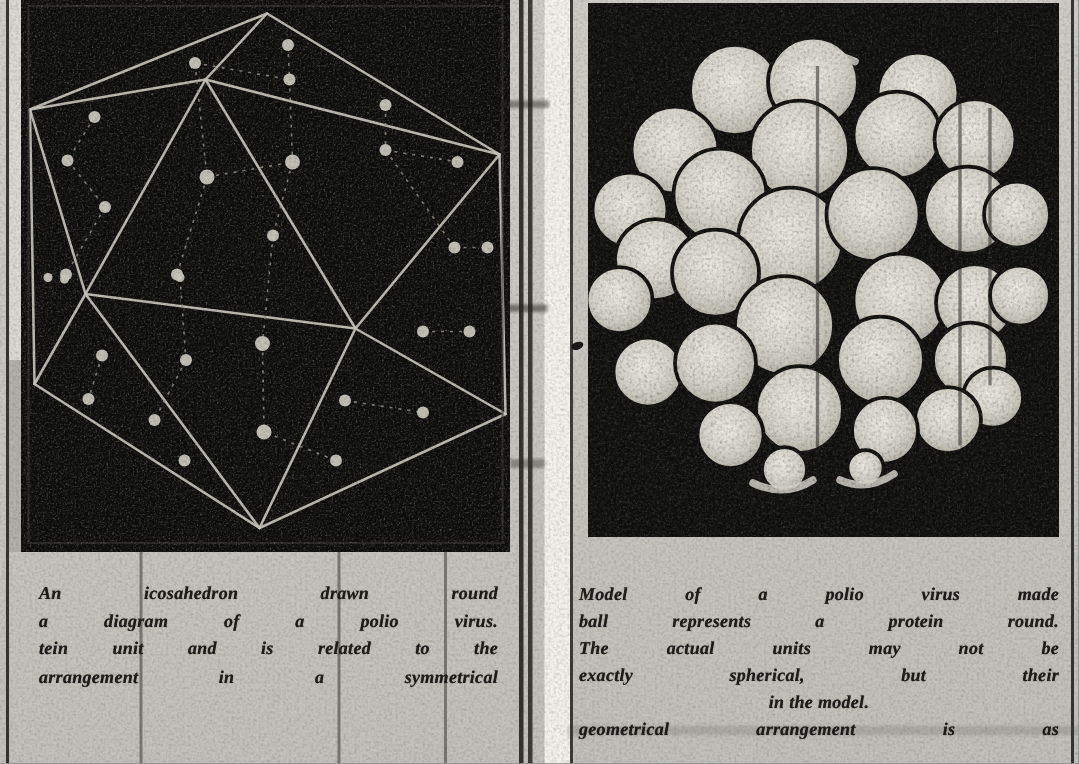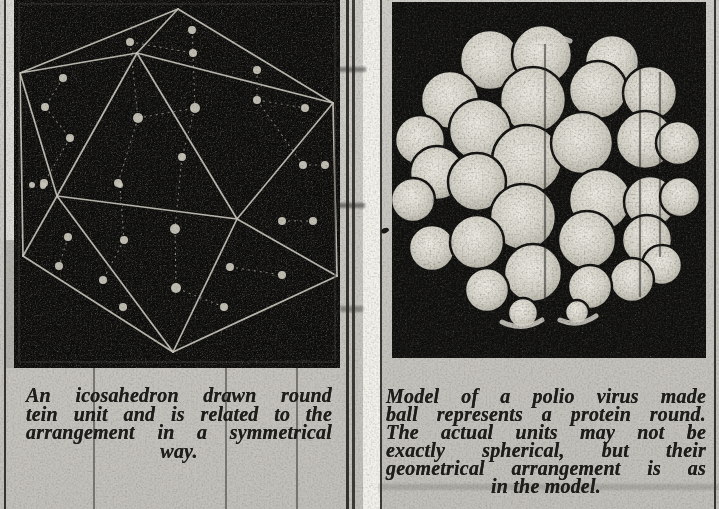--- a/index.html
+++ b/index.html
@@ -7,21 +7,21 @@
     position:relative;width:719px;height:509px;overflow:hidden;
     background:linear-gradient(175deg,#d0cec9 0%,#c7c5bf 55%,#c1bfb9 100%);
     font-family:"Liberation Serif",serif;
   }
   .panel{position:absolute;z-index:2;}
   .panel-left{left:14px;top:0;width:326px;height:368px;background:#0b0b0a;}
   .panel-right{left:392px;top:2px;width:314px;height:356px;background:#0d0d0c;}
   .panel svg{display:block;width:100%;height:100%;}
   .caption{
     position:absolute;z-index:4;font-style:italic;font-weight:700;
-    font-size:20px;color:#1a1917;letter-spacing:.2px;
+    font-size:12px;color:#1a1917;letter-spacing:.2px;
     text-shadow:0 0 .5px rgba(20,20,18,.85);
   }
   .caption-left{left:26px;top:386px;width:306px;line-height:18.5px;}
   .caption-right{left:386px;top:387px;width:320px;line-height:18px;}
   .cap-line{text-align:justify;text-align-last:justify;}
   .cap-line.last{text-align:center;text-align-last:center;}
   .vrule{position:absolute;top:0;height:509px;z-index:3;}
   .rule-page-left{left:4px;width:2px;background:rgba(24,23,20,.85);}
   .rule-gutter-a{left:346px;width:3px;background:rgba(22,21,18,.85);}
   .rule-gutter-b{left:352px;width:3px;background:rgba(22,21,18,.8);}
@@ -217,32 +217,32 @@
   <div class="fold fold-2"></div>
   <div class="fold fold-3"></div>
   <div class="smudge smudge-1"></div>
   <div class="smudge smudge-2"></div>
   <div class="smudge smudge-3"></div>
   <div class="smudge smudge-4"></div>
   <div class="speck"></div>
 
   <div class="caption caption-left">
     <div class="cap-line">An icosahedron drawn round</div>
+    <div class="cap-line">a diagram of a polio virus.</div>
     <div class="cap-line">tein unit and is related to the</div>
     <div class="cap-line">arrangement in a symmetrical</div>
-    <div class="cap-line last">way.</div>
   </div>
 
   <div class="caption caption-right">
     <div class="cap-line">Model of a polio virus made</div>
     <div class="cap-line">ball represents a protein round.</div>
     <div class="cap-line">The actual units may not be</div>
     <div class="cap-line">exactly spherical, but their</div>
+    <div class="cap-line last">in the model.</div>
     <div class="cap-line">geometrical arrangement is as</div>
-    <div class="cap-line last">in the model.</div>
   </div>
 
   <svg class="page-noise">
     <filter id="paperNoise" x="0" y="0" width="100%" height="100%">
       <feTurbulence type="fractalNoise" baseFrequency="0.55" numOctaves="2" seed="3" stitchTiles="stitch"></feTurbulence>
       <feColorMatrix type="matrix" values="0 0 0 0 0.12  0 0 0 0 0.11  0 0 0 0 0.1  0.55 0.55 0.55 0 -0.72"></feColorMatrix>
     </filter>
     <rect width="719" height="509" filter="url(#paperNoise)" opacity="0.5"></rect>
   </svg>
 

